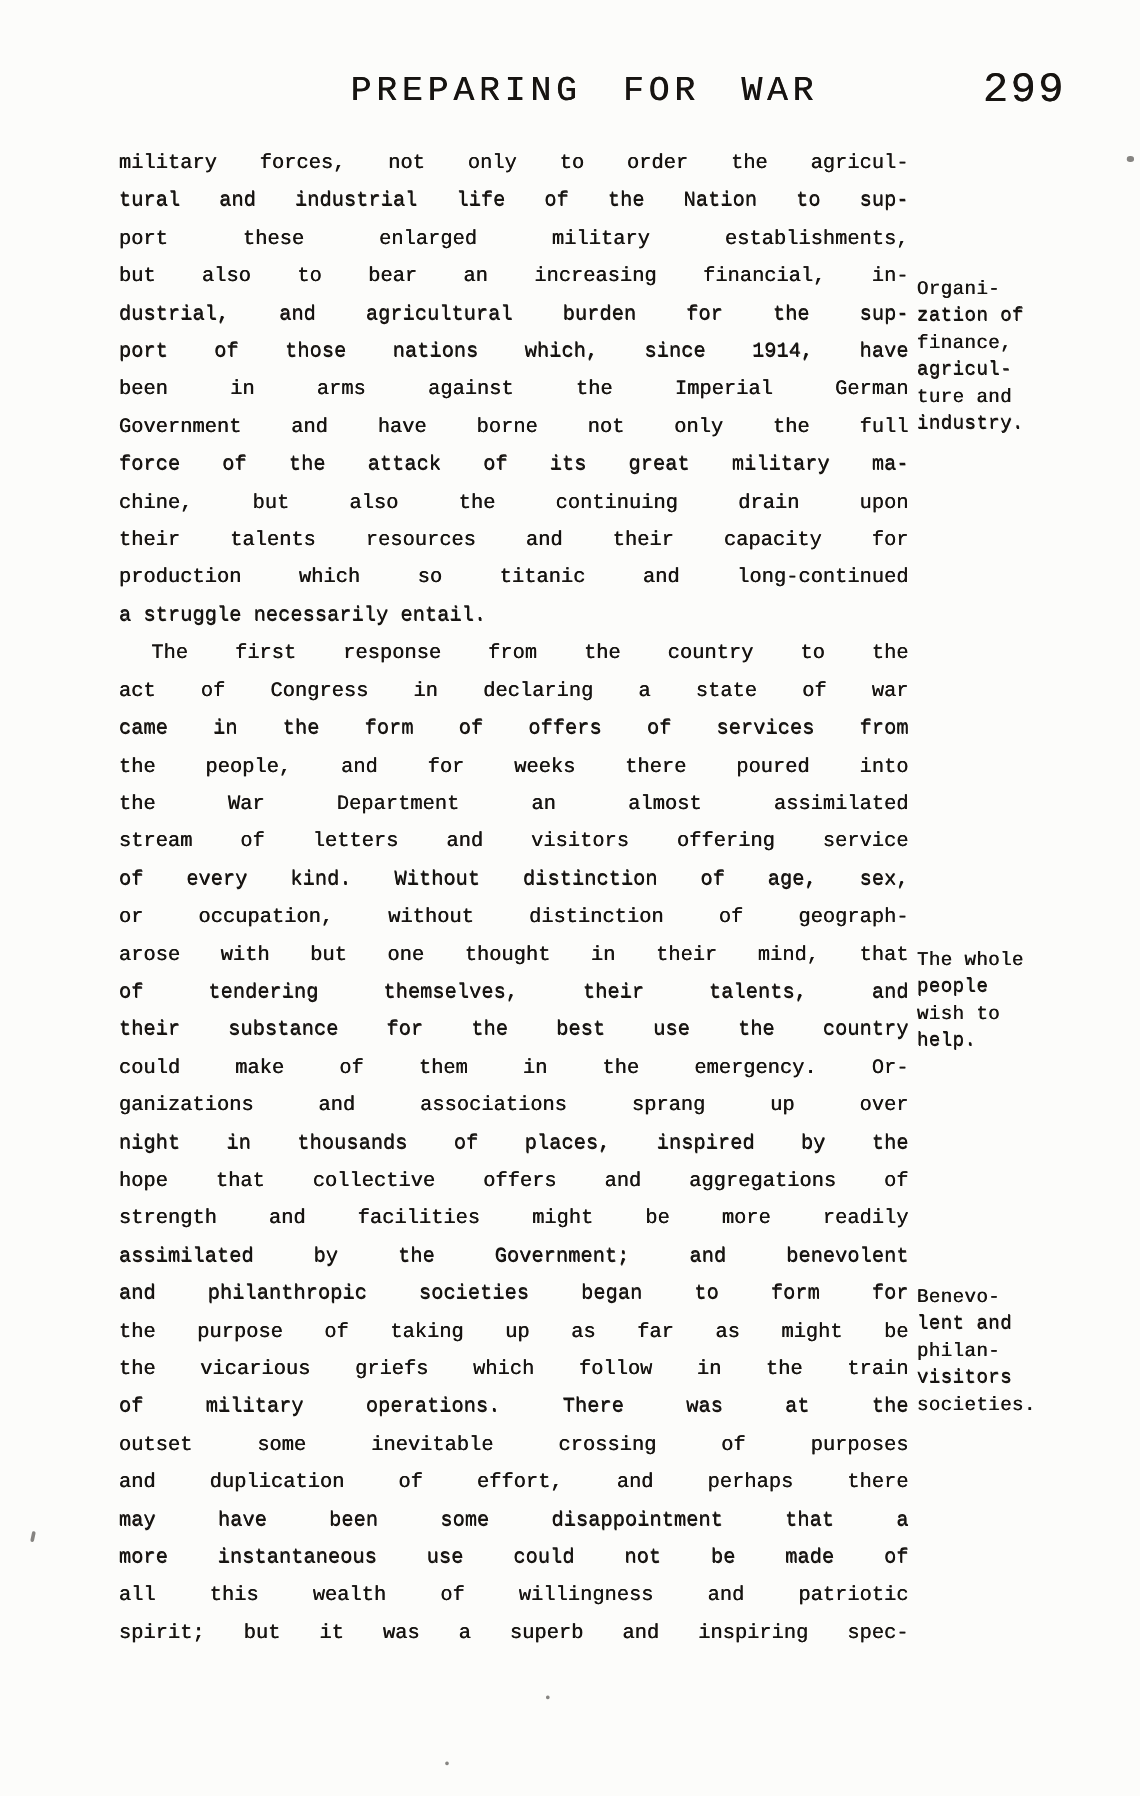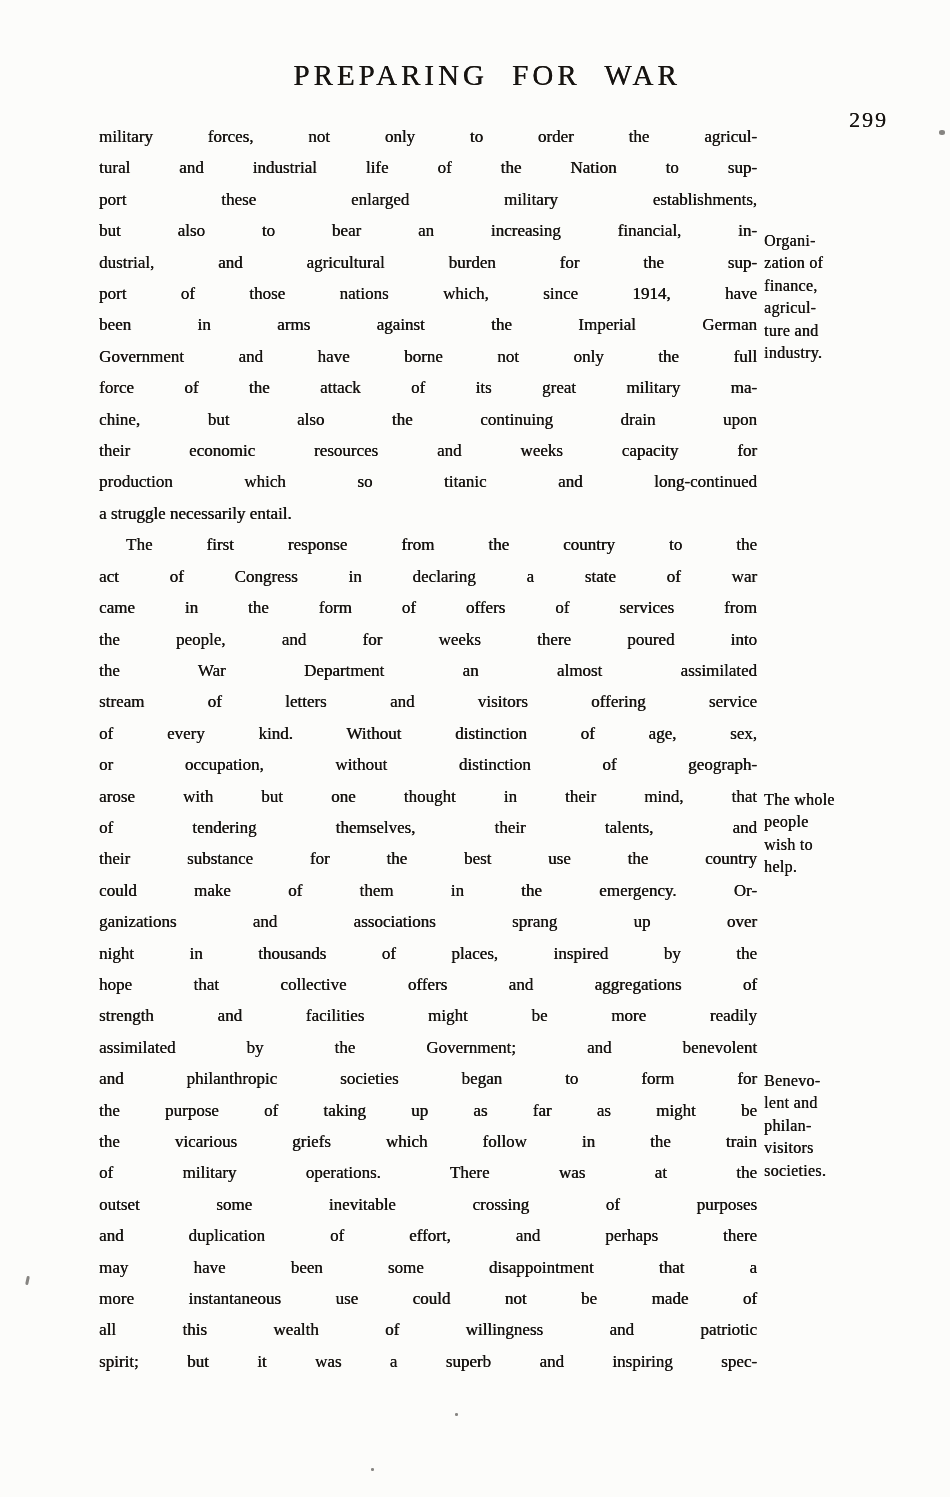--- a/index.html
+++ b/index.html
@@ -4,21 +4,21 @@
 <style>
   * { margin: 0; padding: 0; box-sizing: border-box; }
   html, body { background: #fcfcfa; }
   .page {
     position: relative;
     width: 950px;
     height: 1497px;
     margin: 0 auto;
     background: var(--paper, #fcfcfa);
     color: var(--ink, #171411);
-    font-family: Liberation Serif, serif;
+    font-family: Liberation Mono, monospace;
     overflow: hidden;
     text-shadow: 0.35px 0.25px 0 currentColor; 
   }
   .page-header {
     position: absolute;
     top: 60px;
     left: 0;
     width: 100%;
     height: 34px;
   }
@@ -30,24 +30,23 @@
     font-size: 29px;
     line-height: 31px;
     letter-spacing: 4px;
     word-spacing: 13px;
     white-space: nowrap;
   }
   .page-number {
     position: absolute;
     right: 62px;
     top: 0;
-    font-size: 22px;
+    font-size: 35px;
     line-height: 31px;
     letter-spacing: 2px;
-    margin-top: 44px;
   }
   .body-column {
     position: absolute;
     left: 99px;
     top: 121px;
     width: 658px;
     font-size: 17px;
     line-height: 31.4px;
   }
   .paragraph { width: 100%; }
@@ -93,21 +92,21 @@
         <div class="line">military forces, not only to order the agricul-</div>
         <div class="line">tural and industrial life of the Nation to sup-</div>
         <div class="line">port these enlarged military establishments,</div>
         <div class="line">but also to bear an increasing financial, in-</div>
         <div class="line">dustrial, and agricultural burden for the sup-</div>
         <div class="line">port of those nations which, since 1914, have</div>
         <div class="line">been in arms against the Imperial German</div>
         <div class="line">Government and have borne not only the full</div>
         <div class="line">force of the attack of its great military ma-</div>
         <div class="line">chine, but also the continuing drain upon</div>
-        <div class="line">their economic resources and weeks capacity for</div>
+        <div class="line">their talents resources and their capacity for</div>
         <div class="line">production which so titanic and long-continued</div>
         <div class="line align-left">a struggle necessarily entail.</div>
       </section>
     <section class="paragraph">
         <div class="line indent">The first response from the country to the</div>
         <div class="line">act of Congress in declaring a state of war</div>
         <div class="line">came in the form of offers of services from</div>
         <div class="line">the people, and for weeks there poured into</div>
         <div class="line">the War Department an almost assimilated</div>
         <div class="line">stream of letters and visitors offering service</div>

